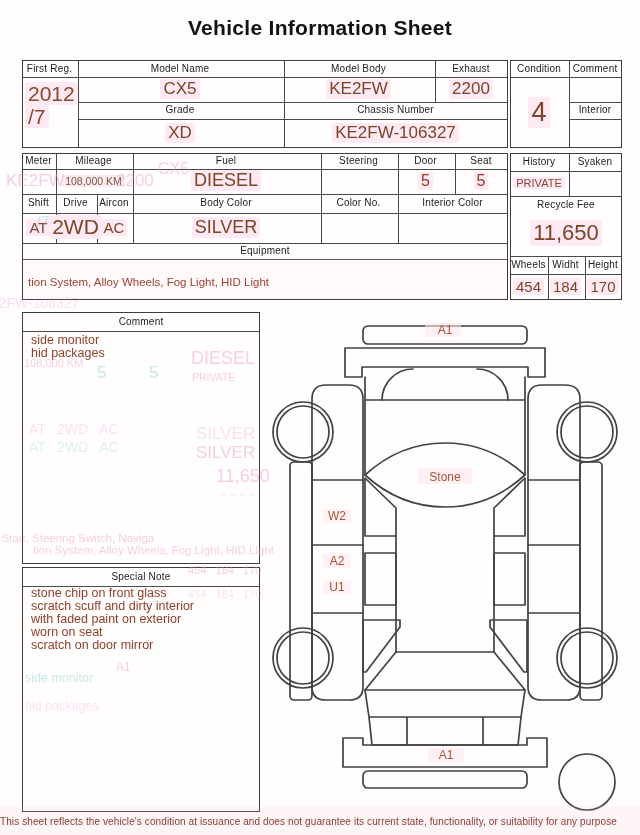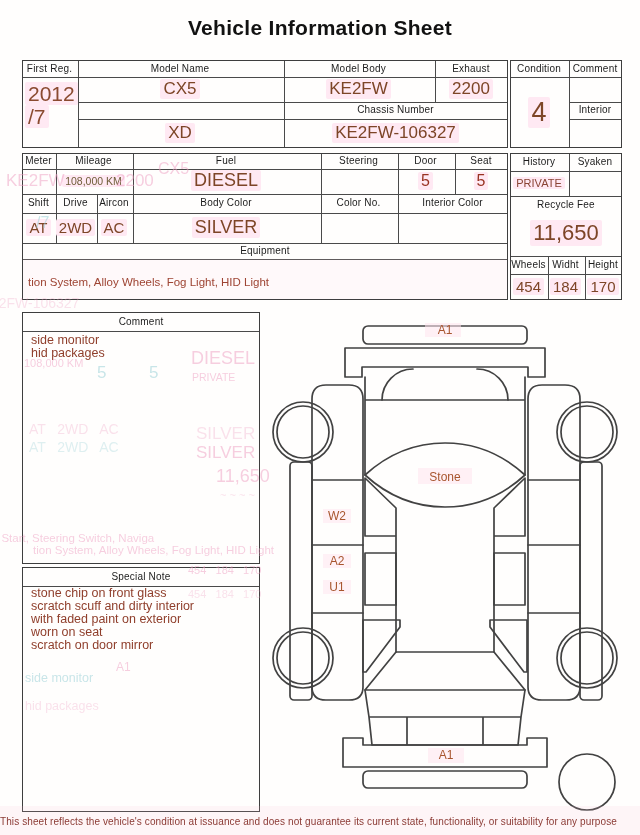--- a/index.html
+++ b/index.html
@@ -51,20 +51,21 @@
       <span class="hi">CX5</span>
     </div>
   <div class="lbl" style="left:283px;top:60px;width:151px;height:16px">Model Body</div>
   <div class="val" style="left:283px;top:76px;width:151px;height:26px;font-size:17px">
       <span class="hi">KE2FW</span>
     </div>
   <div class="lbl" style="left:434px;top:60px;width:74px;height:16px">Exhaust</div>
   <div class="val" style="left:434px;top:76px;width:74px;height:26px;font-size:17px">
       <span class="hi">2200</span>
     </div>
+  <div class="lbl" style="left:77px;top:101px;width:206px;height:17px">Grade</div>
   <div class="val" style="left:77px;top:118px;width:206px;height:30px;font-size:17px">
       <span class="hi">XD</span>
     </div>
   <div class="lbl" style="left:283px;top:101px;width:225px;height:17px">Chassis Number</div>
   <div class="val" style="left:283px;top:118px;width:225px;height:30px;font-size:17px">
       <span class="hi">KE2FW-106327</span>
     </div>
 
   <div class="box" style="left:510px;top:60px;width:112px;height:88px">
     <div class="hl" style="top:16px;left:0;width:110px"></div>
@@ -120,21 +121,21 @@
     </div>
   <div class="lbl" style="left:22px;top:193px;width:33px;height:19px">Shift</div>
   <div class="lbl" style="left:55px;top:193px;width:41px;height:19px">Drive</div>
   <div class="lbl" style="left:96px;top:193px;width:36px;height:19px">Aircon</div>
   <div class="lbl" style="left:132px;top:193px;width:188px;height:19px">Body Color</div>
   <div class="lbl" style="left:320px;top:193px;width:77px;height:19px">Color No.</div>
   <div class="lbl" style="left:397px;top:193px;width:111px;height:19px">Interior Color</div>
   <div class="val" style="left:22px;top:212px;width:33px;height:30px;font-size:15px">
       <span class="hi">AT</span>
     </div>
-  <div class="val" style="left:55px;top:212px;width:41px;height:30px;font-size:15px">
+  <div class="val" style="left:55px;top:212px;width:41px;height:30px;font-size:21px">
       <span class="hi">2WD</span>
     </div>
   <div class="val" style="left:96px;top:212px;width:36px;height:30px;font-size:15px">
       <span class="hi">AC</span>
     </div>
   <div class="val" style="left:132px;top:212px;width:188px;height:30px;font-size:18px">
       <span class="hi">SILVER</span>
     </div>
   <div class="val" style="left:320px;top:212px;width:77px;height:30px"></div>
   <div class="val" style="left:397px;top:212px;width:111px;height:30px"></div>

